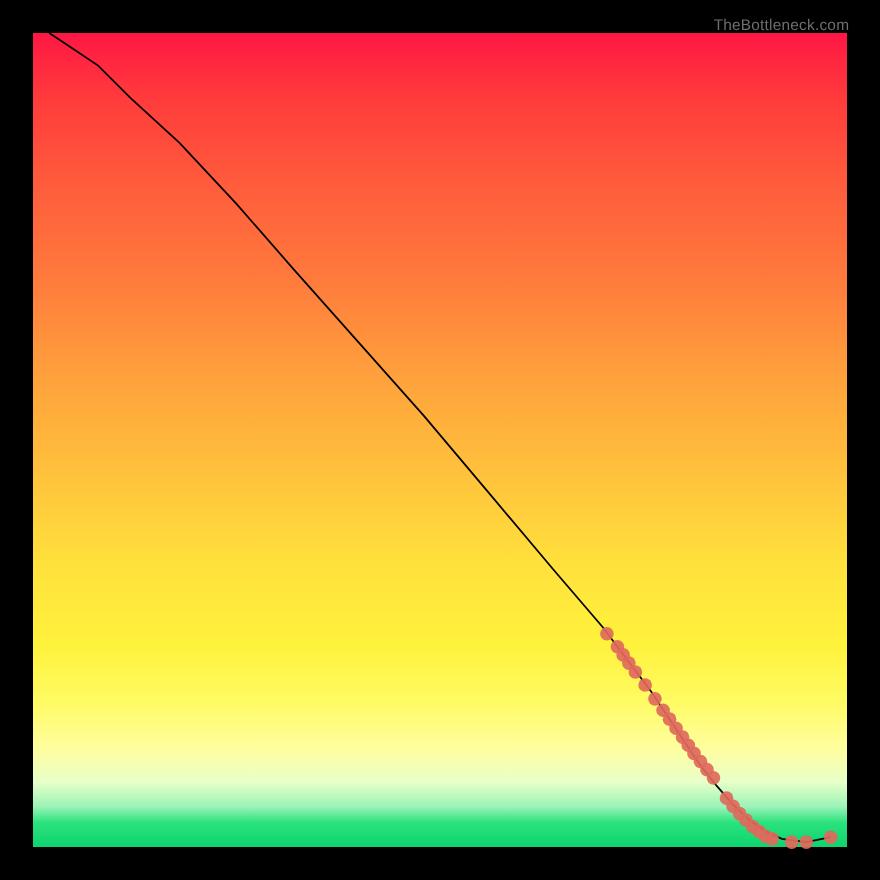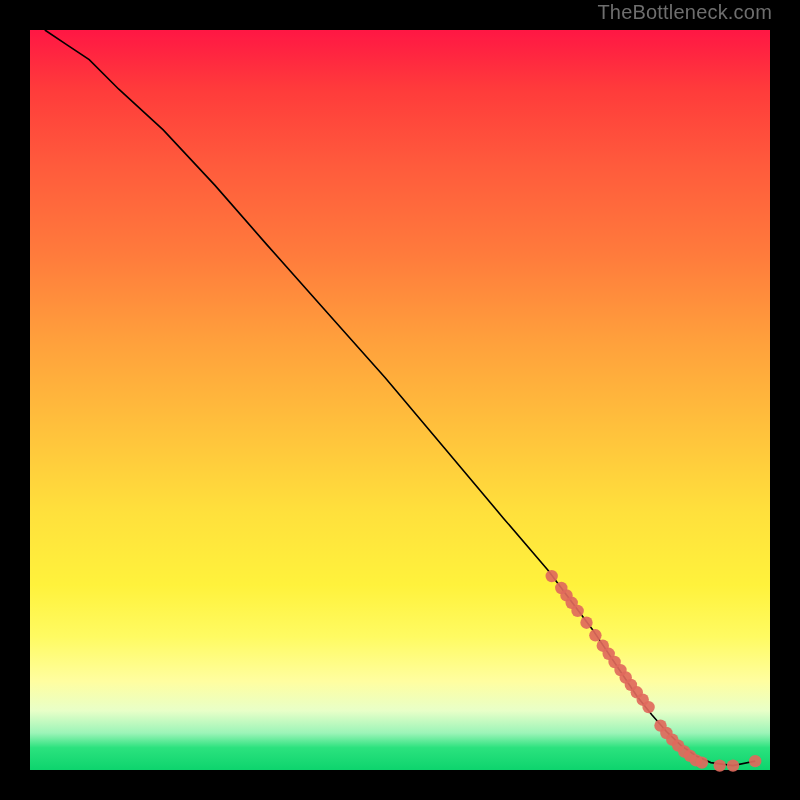--- a/index.html
+++ b/index.html
@@ -29,24 +29,24 @@
       #fffb62 82%,
       #fffea0 88%,
       #e8ffc8 92%,
       #9cf4b8 95%,
       #2be27e 97%,
       #0dd46d 100%
     );
   }
   .watermark {
     position: absolute;
-    top: 1px;
+    top: 14px;
     right: 28px;
     color: #6e6e6e;
-    font-size: 20px;
+    font-size: 14px;
     font-weight: 500;
     letter-spacing: 0.2px;
   }
   svg.plot {
     position: absolute;
     left: 30px;
     top: 30px;
     width: 740px;
     height: 740px;
     overflow: visible;

